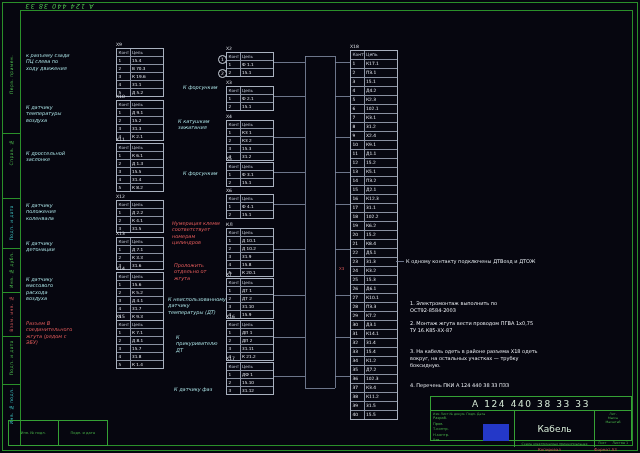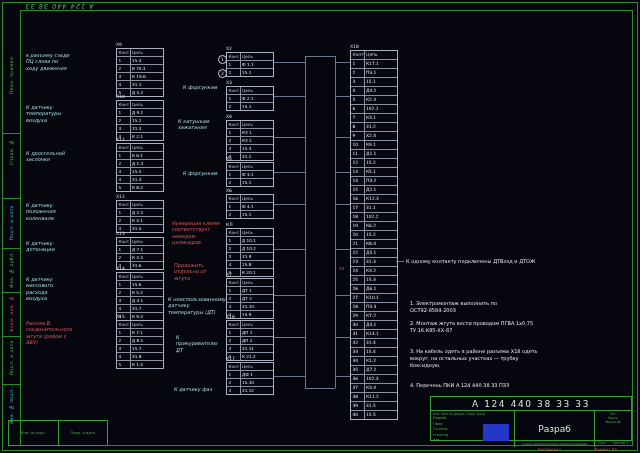--- a/index.html
+++ b/index.html
@@ -679,21 +679,21 @@
       <div class="tb-a">
         <div class="h">Изм Лист № докум. Подп. Дата</div>
         <div class="role">Разраб.</div>
         <div class="role">Пров.</div>
         <div class="role">Т.контр.</div>
         <div class="role">Н.контр.</div>
         <div class="role">Утв.</div>
         <div class="tb-blue"></div>
       </div>
       <div class="tb-b">
-        <div class="tb-name">Разраб</div>
+        <div class="tb-name">Кабель</div>
         <div class="tb-doc">Схема электрическая принципиальная</div>
       </div>
       <div class="tb-c">
         <div class="h">Лит.</div>
         <div class="h">Масса</div>
         <div class="h">Масштаб</div>
         <div class="sheets">
           <span>Лист</span>
           <span>Листов 1</span>
         </div>

